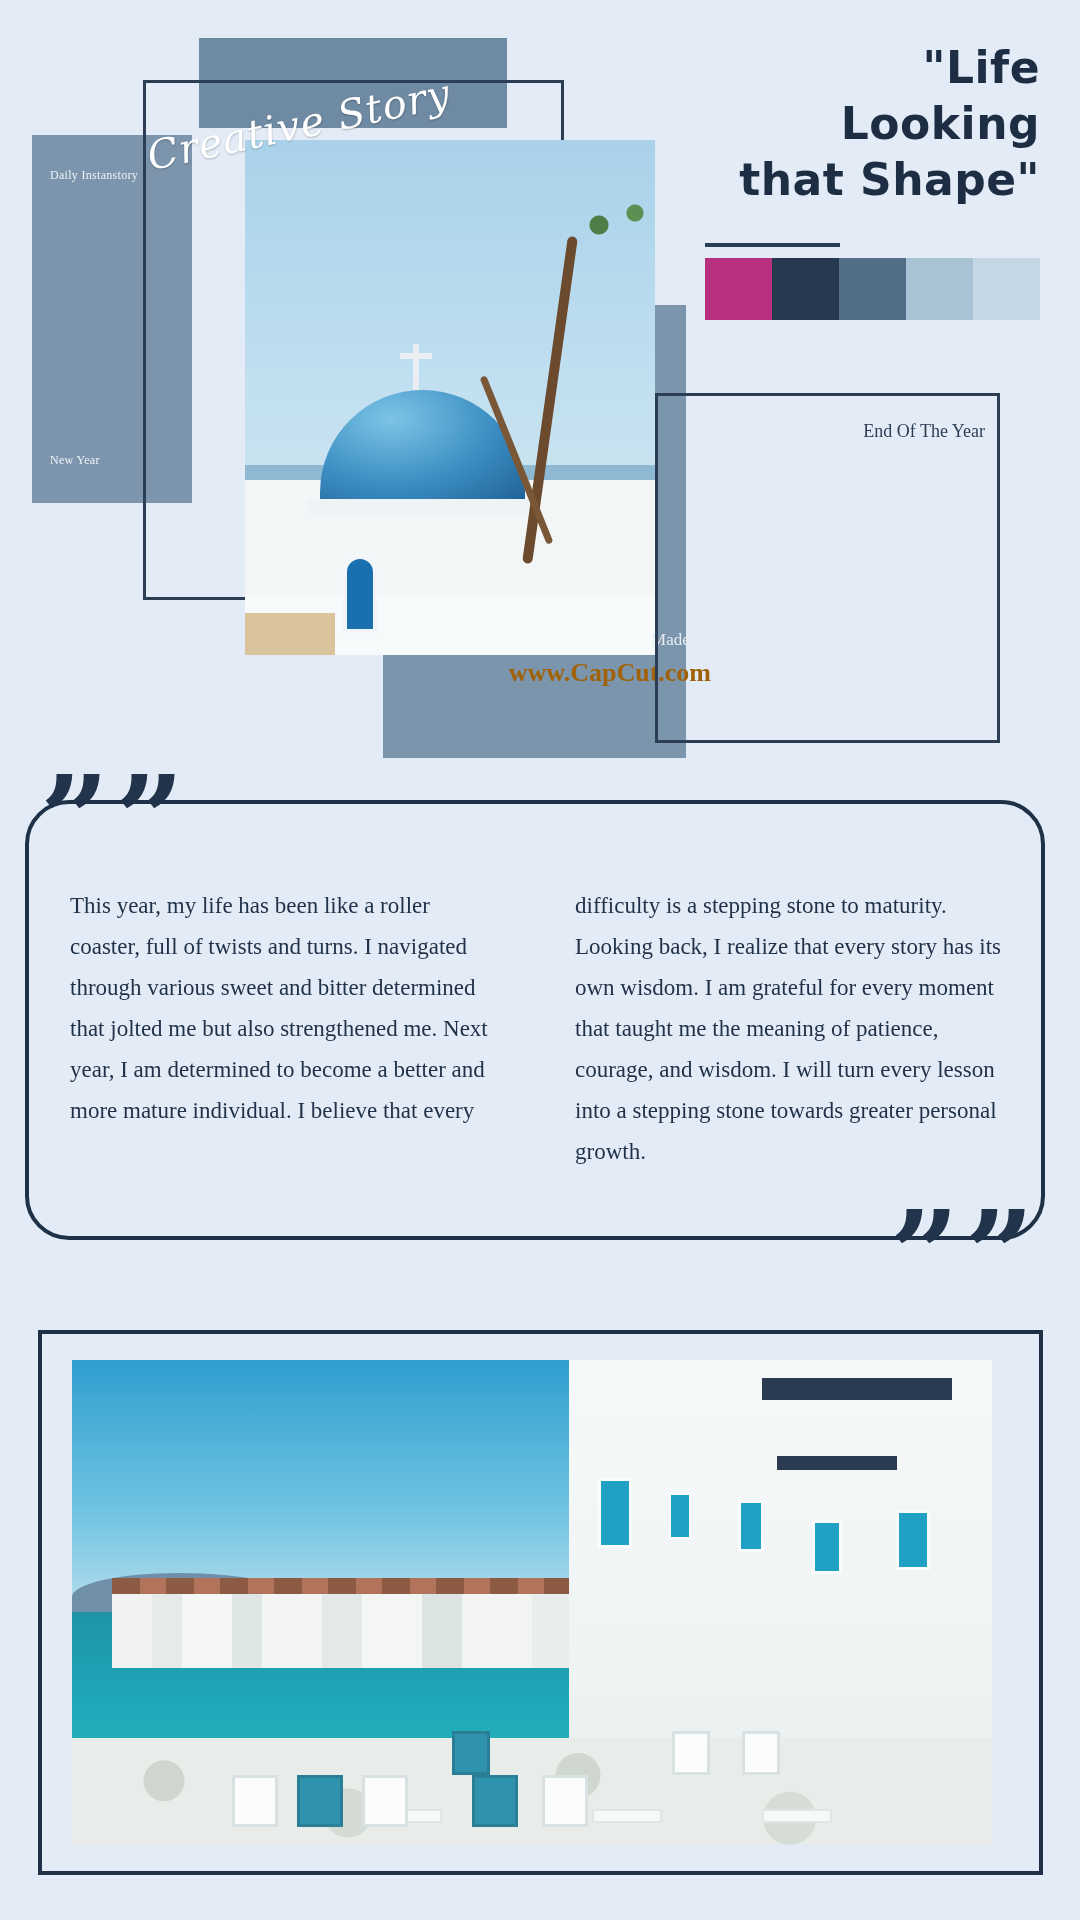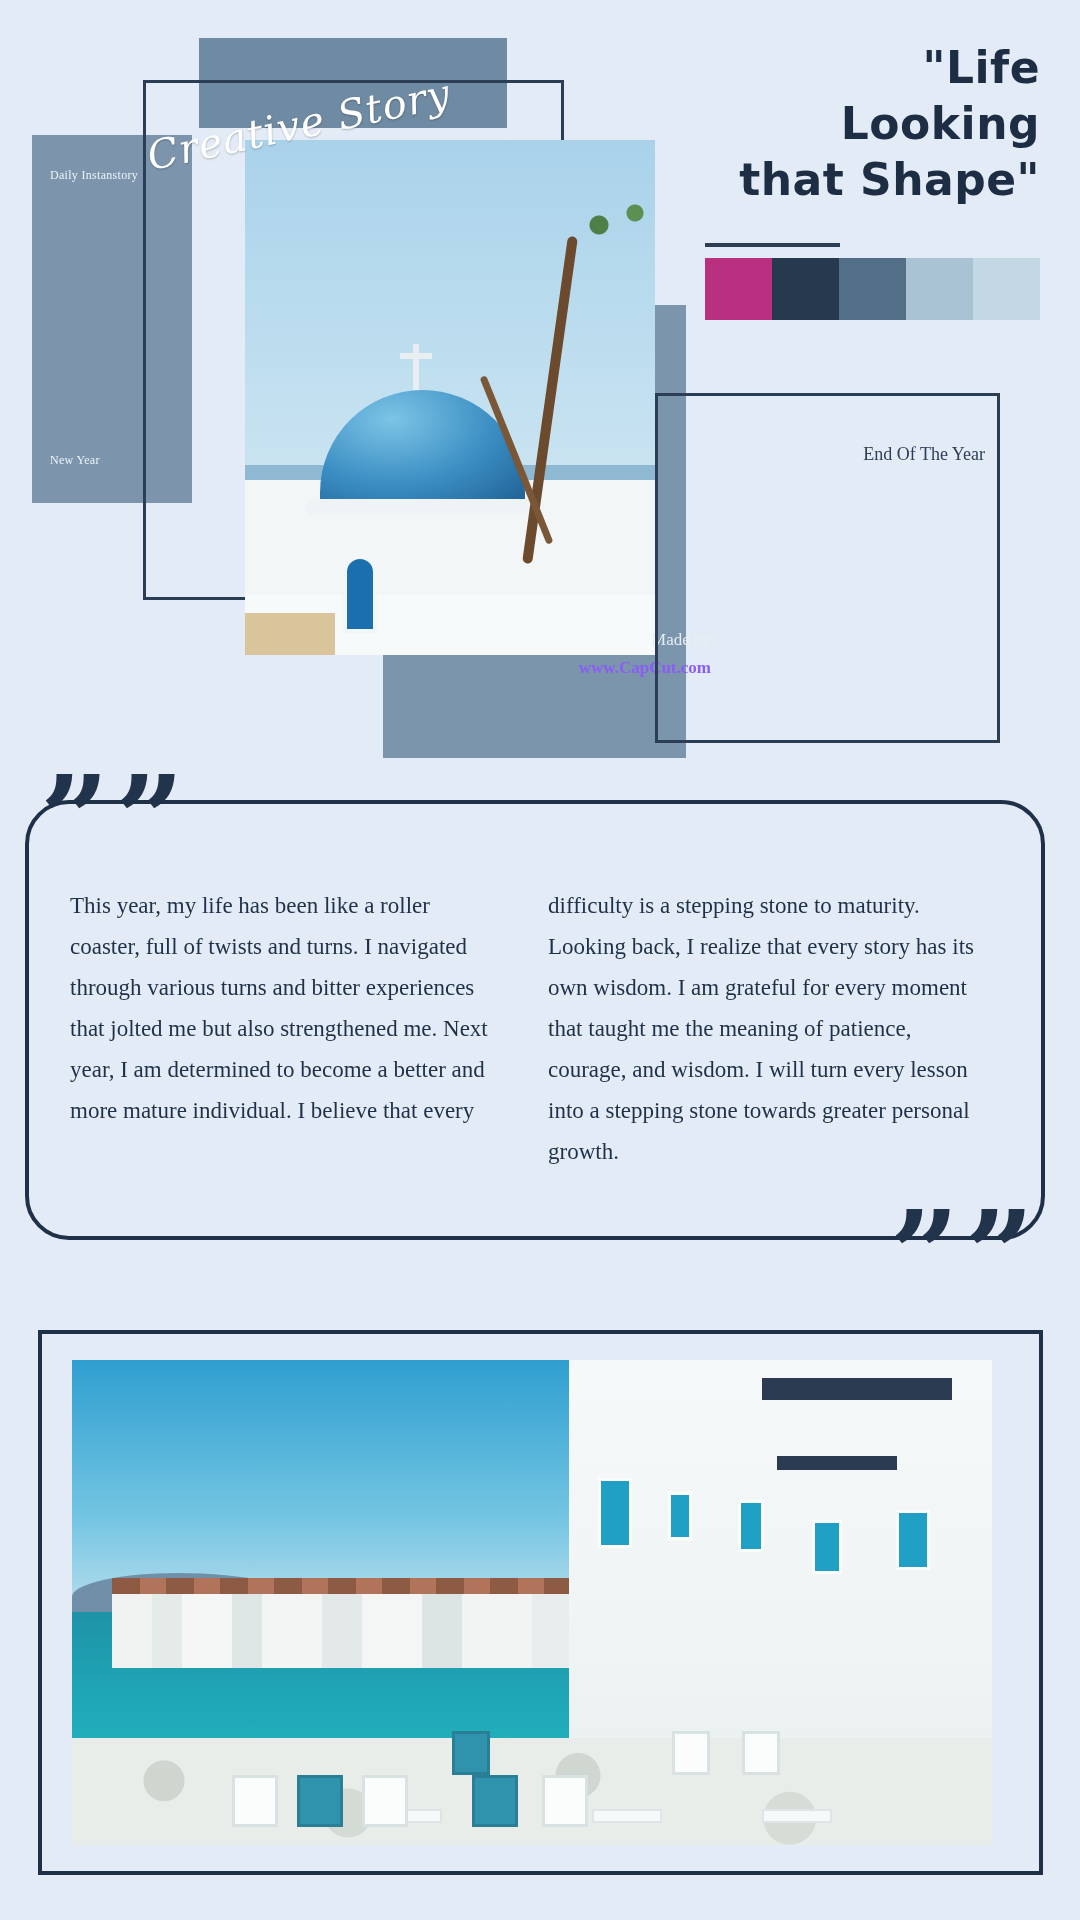--- a/index.html
+++ b/index.html
@@ -128,37 +128,37 @@
     position: absolute;
     left: 383px; top: 630px;
     width: 328px; height: 60px; text-align: right;
   }
   .made-bar .m1 {
     color: #e8eef5;
     font-family: "Liberation Serif", serif;
     font-size: 17px;
   }
   .made-bar .m2 {
-    color: #8b5cf6;
-    font-family: "Liberation Serif", serif;
-    font-size: 17px;
+    color: #a16207;
+    font-family: "Liberation Serif", serif;
+    font-size: 26px;
     font-weight: bold;
     margin-top: 8px;
   }
 
   .right-text {
     position: absolute;
     right: 95px;
     text-align: right;
     color: #2c3e56;
     font-family: "Liberation Serif", serif;
     font-size: 18px;
     line-height: 27px;
   }
-  .right-text.eoy { top: 418px; width: 160px; margin-top: 23px; }
+  .right-text.eoy { top: 418px; width: 160px; }
   .right-text.archive { top: 645px; width: 160px; }
 
   .headline {
     position: absolute;
     left: 640px; top: 40px;
     width: 400px;
     text-align: right;
     color: #1d2d44;
     font-family: "DejaVu Sans", sans-serif;
     font-weight: bold;
@@ -202,21 +202,21 @@
   .qmark.br { right: 40px; top: 455px; }
   .q-col {
     position: absolute;
     top: 125px;
     color: #1f3148;
     font-family: "Liberation Serif", serif;
     font-size: 23px;
     line-height: 41px;
   }
   .q-col.left { left: 70px; width: 420px; }
-  .q-col.right { left: 548px; width: 440px; }
+  .q-col.right { left: 575px; width: 440px; }
 
   
   .bottom-frame {
     position: absolute;
     left: 38px; top: 1330px;
     width: 1005px; height: 545px;
     border: 4px solid #1f3148;
   }
   .bottom-photo {
     position: absolute;
@@ -322,21 +322,21 @@
       <span style="background:#27394f"></span>
       <span style="background:#536f88"></span>
       <span style="background:#a9c2d4"></span>
       <span style="background:#c4d7e5"></span>
     </div>
   </div>
 
   <div class="quote-wrap">
     <div class="qmark tl">””</div>
     <div class="quote-card"></div>
-    <div class="q-col left">This year, my life has been like a roller coaster, full of twists and turns. I navigated through various turns and bitter experiences that jolted me but also strengthened me. Next year, I am determined to become a better and more mature individual. I believe that every</div>
+    <div class="q-col left">This year, my life has been like a roller coaster, full of twists and turns. I navigated through various sweet and bitter determined that jolted me but also strengthened me. Next year, I am determined to become a better and more mature individual. I believe that every</div>
     <div class="q-col right">difficulty is a stepping stone to maturity. Looking back, I realize that every story has its own wisdom. I am grateful for every moment that taught me the meaning of patience, courage, and wisdom. I will turn every lesson into a stepping stone towards greater personal growth.</div>
     <div class="qmark br">””</div>
   </div>
 
   <div class="bottom-frame"></div>
   <div class="bottom-photo">
     <div class="bp-sky"></div>
     <div class="bp-hill"></div>
     <div class="bp-sea"></div>
     <div class="bp-town"></div>

